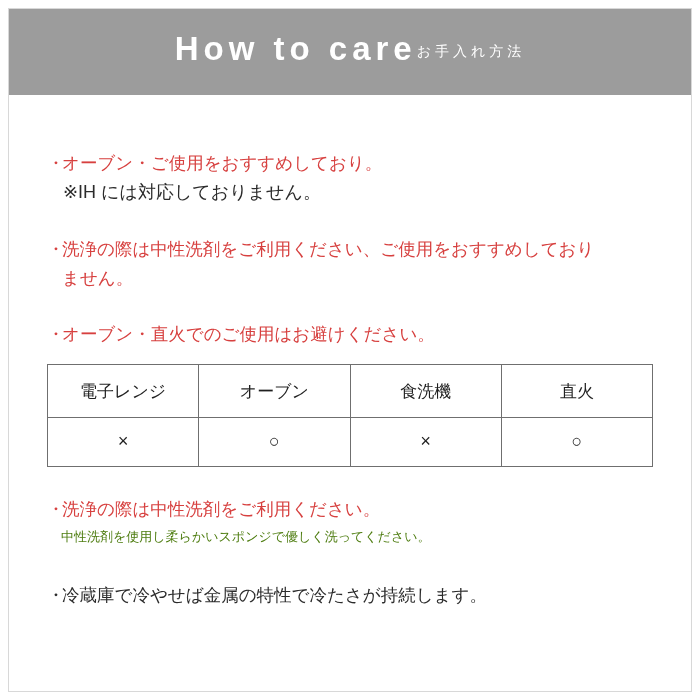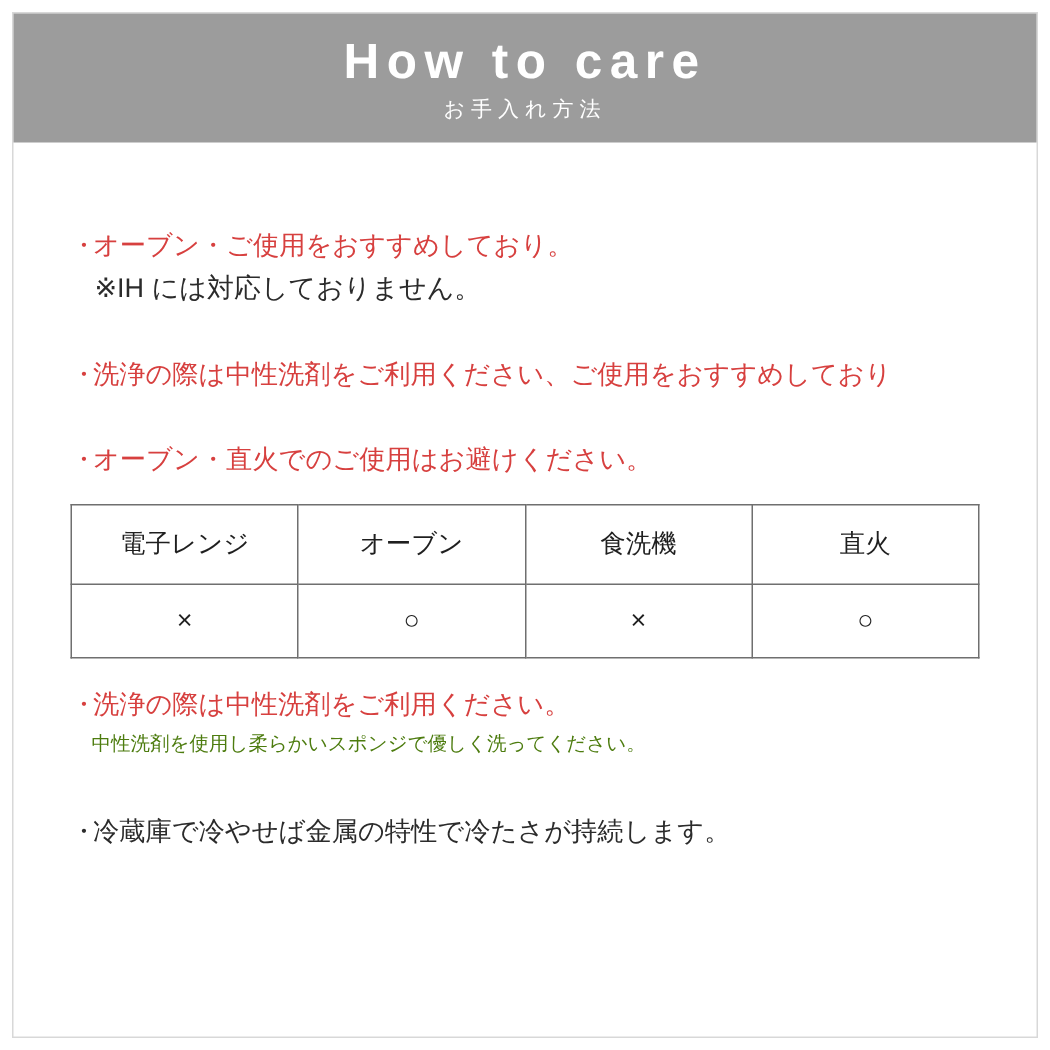--- a/index.html
+++ b/index.html
@@ -28,21 +28,21 @@
     box-sizing: border-box;
     border: 1px solid #d8d8d8;
     background: #ffffff;
   }
   
   .header {
     height: 86px;
     background: #9c9c9c;
     color: #ffffff;
     display: flex;
-    flex-direction: column;
+    flex-direction: row;
     align-items: center;
     justify-content: center;
     box-sizing: border-box;
   }
   .header-title {
     font-size: 33px;
     font-weight: bold;
     letter-spacing: 5px;
     line-height: 1.1;
     margin: 0 0 6px 0;
@@ -93,22 +93,23 @@
     line-height: 1.55;
     color: #4d7c0f;
     margin: 3px 0 0 14px;
   }
   .gap-1 { height: 12px; }
   .gap-2 { height: 18px; }
   
   .care-table {
     width: 100%;
     border-collapse: collapse;
-    margin: 16px 0 16px 0;
+    margin: 16px 0 28px 0;
     table-layout: fixed;
+    font-family: Liberation Mono, monospace;
   }
   .care-table th,
   .care-table td {
     border: 1px solid #6f6f6f;
     text-align: center;
     color: #1f1f1f;
   }
   .care-table th {
     height: 50px;
     font-size: 17px;
@@ -141,20 +142,24 @@
         </div>
         <div class="note">※IH には対応しておりません。</div>
       </div>
 
       <div class="gap-1"></div>
 
       <div class="bullet-block">
         <div class="bullet-line red">
           <span class="bullet-mark">・</span>
           <span class="bullet-text">洗浄の際は中性洗剤をご利用ください、ご使用をおすすめしており</span>
+        </div>
+        <div class="bullet-line red">
+          <span class="bullet-mark"></span>
+          <span class="bullet-text">ません。</span>
         </div>
       </div>
 
       <div class="gap-1"></div>
 
       <div class="bullet-block">
         <div class="bullet-line red">
           <span class="bullet-mark">・</span>
           <span class="bullet-text">オーブン・直火でのご使用はお避けください。</span>
         </div>

